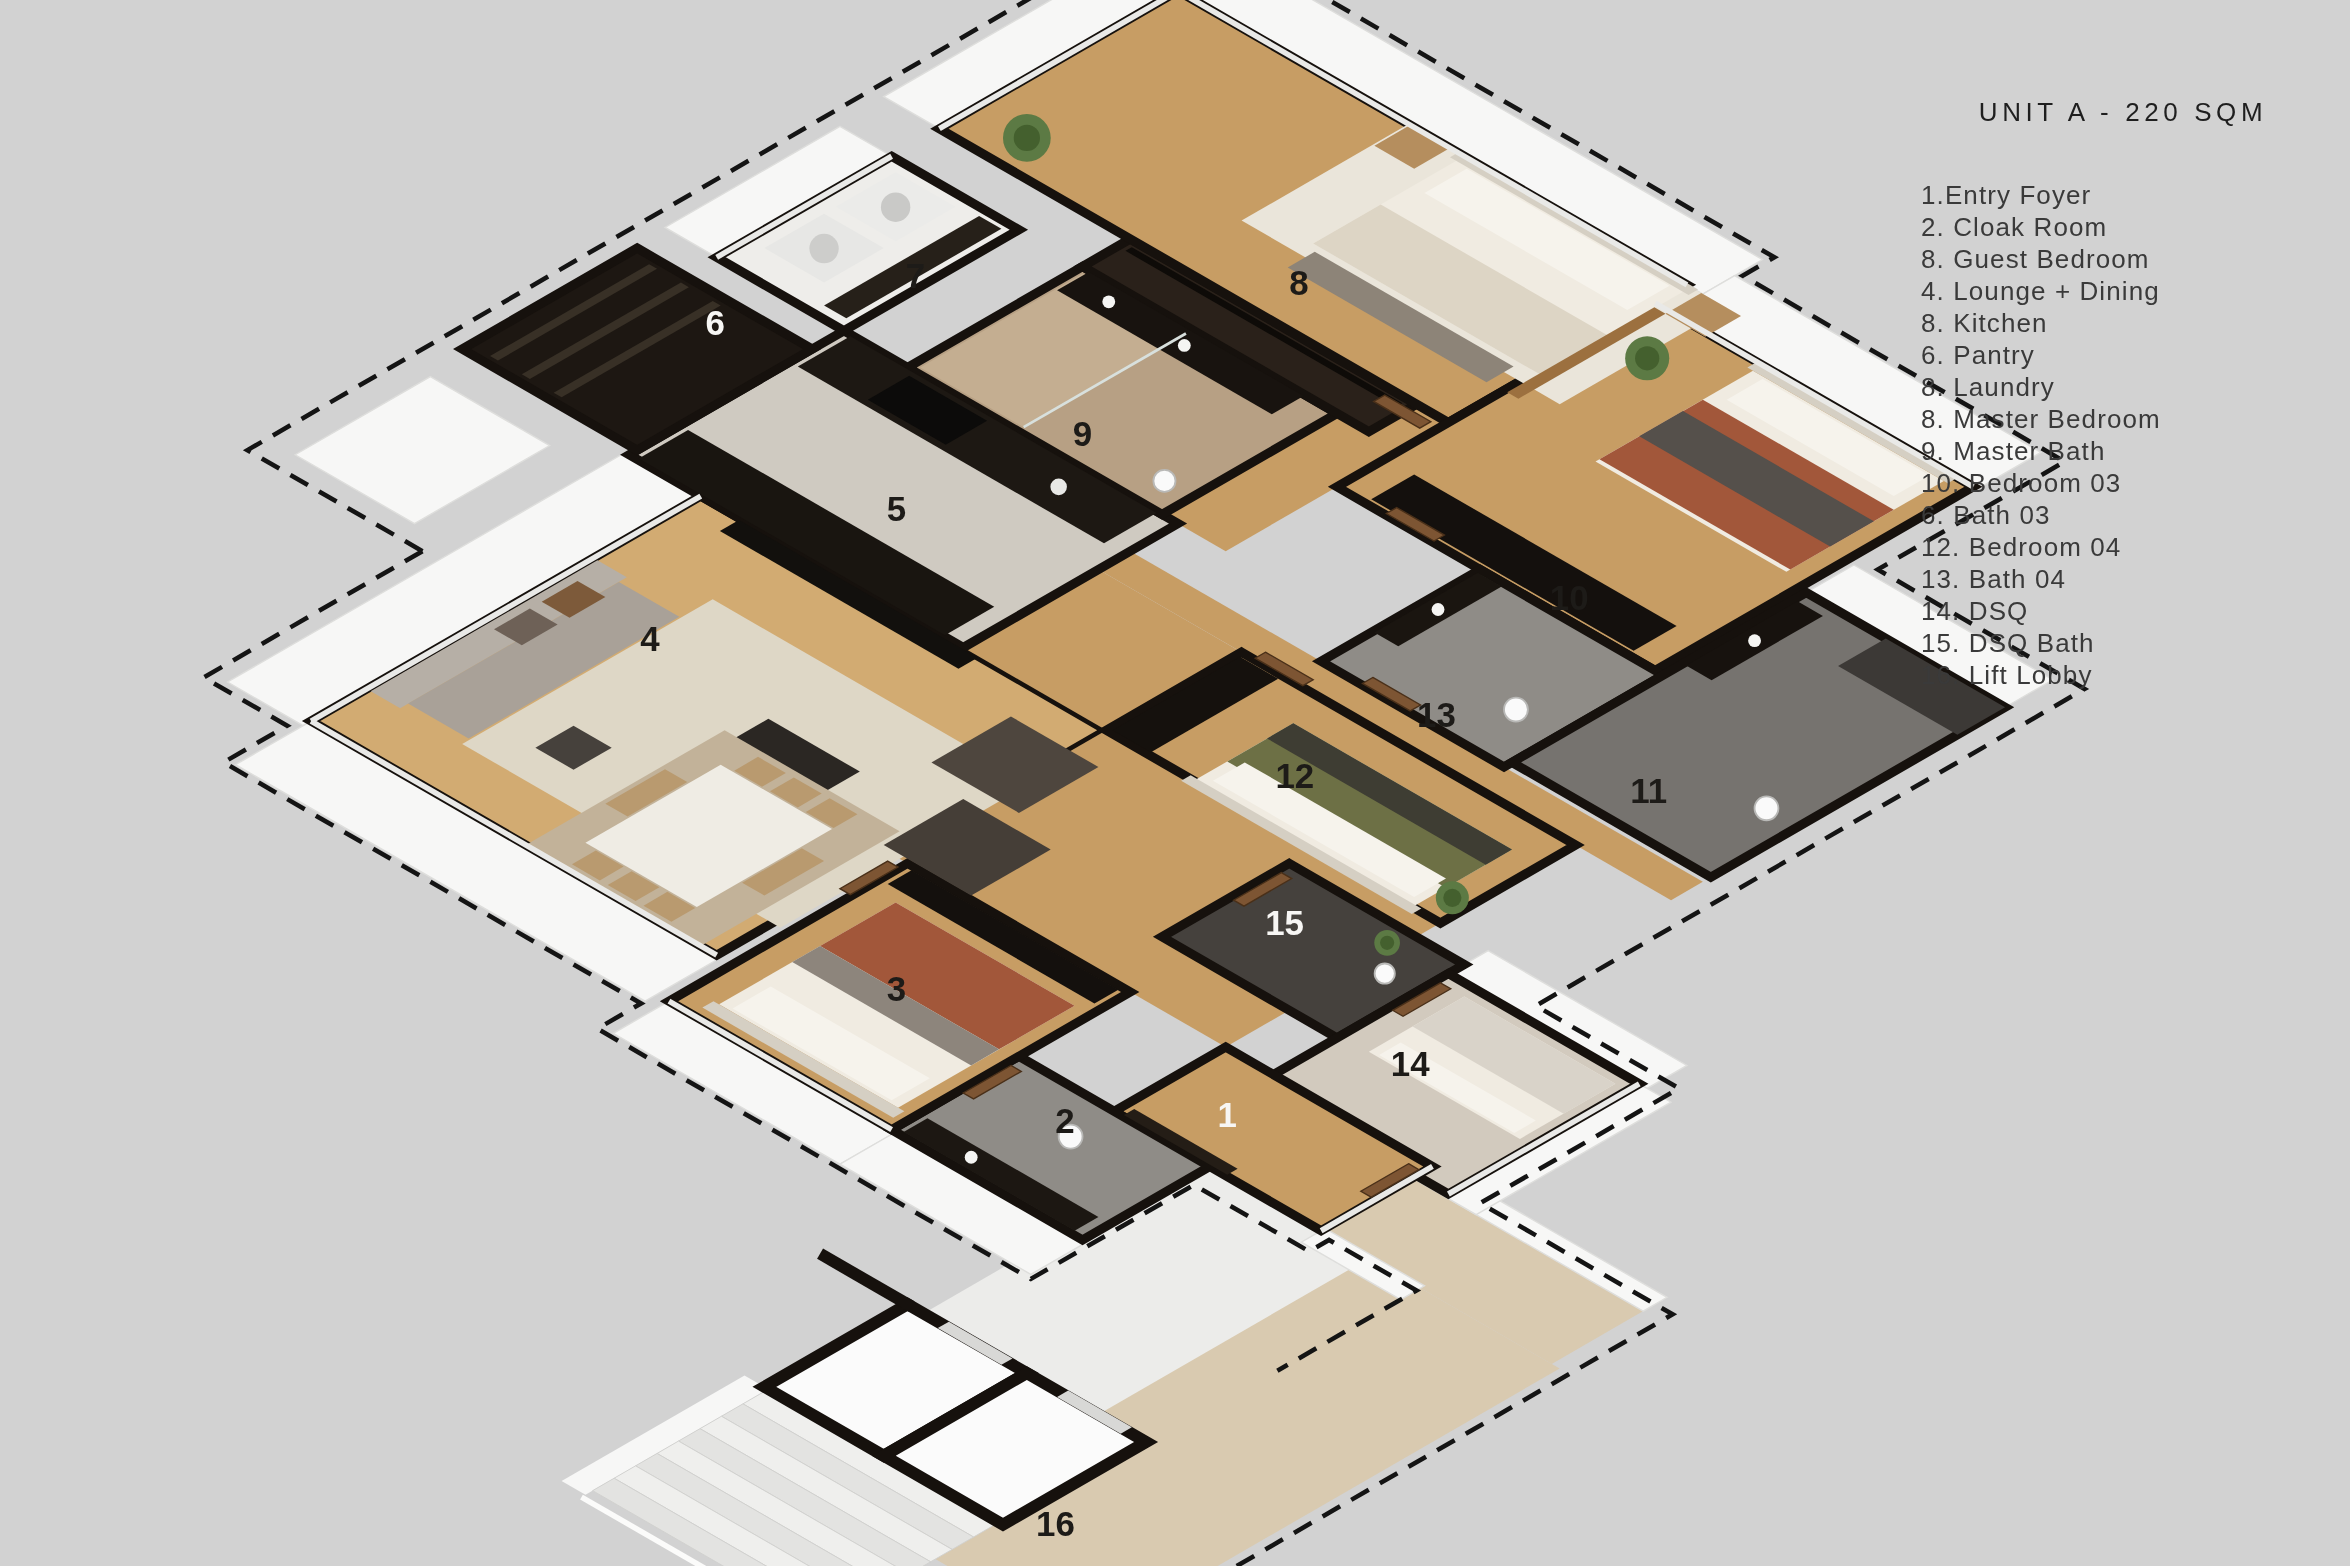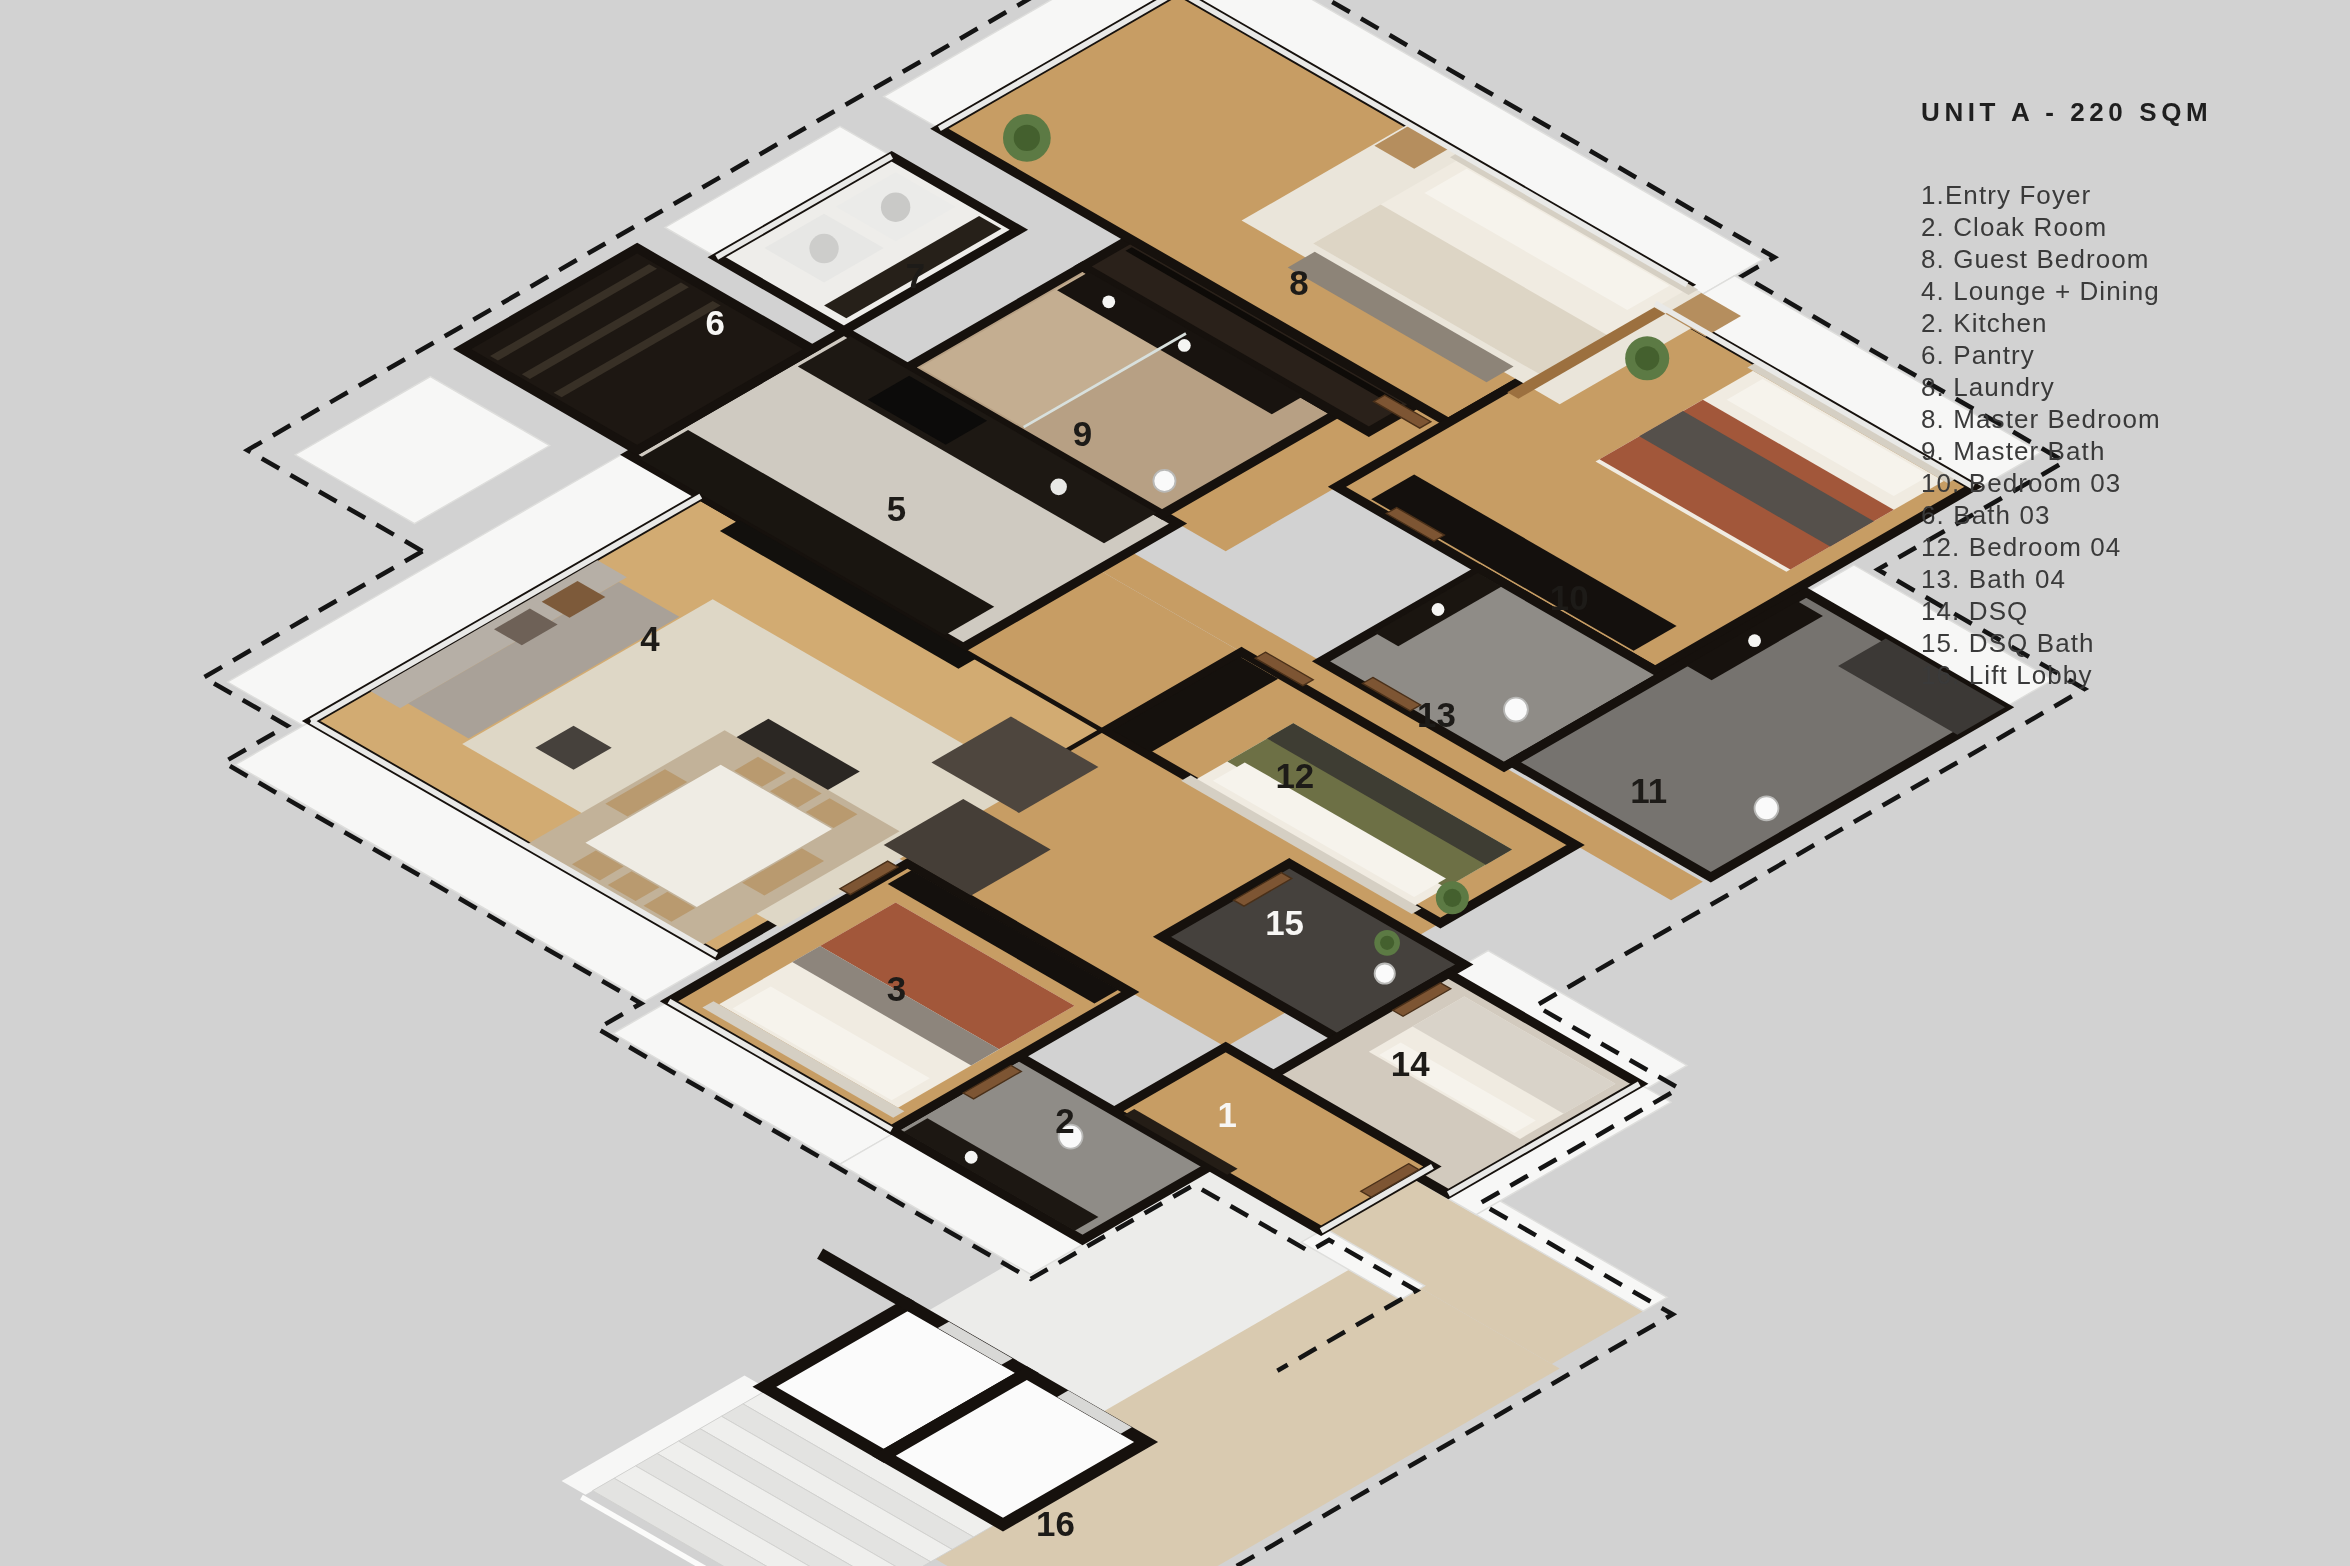--- a/index.html
+++ b/index.html
@@ -9,22 +9,22 @@
     background:#d2d2d2;
   }
   #plan-wrap{position:absolute;inset:0;}
   #plan-wrap svg{display:block;}
   .panel{position:absolute;left:1921px;top:88px;width:404px;color:#1b1b1b;}
   .title{
     font-size:48px;font-weight:700;letter-spacing:8.3px;line-height:1;
     color:#1b1b1b;white-space:nowrap;
   }
   .subtitle{
-    font-size:26px;font-weight:700;letter-spacing:4.6px;margin-top:9.2px;
-    color:#1f1f1f;white-space:nowrap;
+    font-size:26px;font-weight:400;letter-spacing:4.6px;margin-top:9.2px;
+    color:#1f1f1f;white-space:nowrap;text-align:center;
   }
   .legend{margin-top:51px;}
   .legend-item{
     font-size:26px;line-height:32px;letter-spacing:1.1px;color:#3a3a3a;
     white-space:nowrap;font-weight:400;
   }
   .room-num{
     font-family:"Liberation Sans",sans-serif;font-weight:700;font-size:38px;
   }
 </style>
@@ -229,21 +229,21 @@
     </svg>
 </div>
 
 <div class="panel">
   <div class="subtitle">UNIT A - 220 SQM</div>
   <div class="legend" id="legend">
       <div class="legend-item">1.Entry Foyer</div>
       <div class="legend-item">2. Cloak Room</div>
       <div class="legend-item">8. Guest Bedroom</div>
       <div class="legend-item">4. Lounge + Dining</div>
-      <div class="legend-item">2. Kitchen</div>
+      <div class="legend-item">8. Kitchen</div>
       <div class="legend-item">6. Pantry</div>
       <div class="legend-item">8. Laundry</div>
       <div class="legend-item">8. Master Bedroom</div>
       <div class="legend-item">9. Master Bath</div>
       <div class="legend-item">10. Bedroom 03</div>
       <div class="legend-item">6. Bath 03</div>
       <div class="legend-item">12. Bedroom 04</div>
       <div class="legend-item">13. Bath 04</div>
       <div class="legend-item">14. DSQ</div>
       <div class="legend-item">15. DSQ Bath</div>

